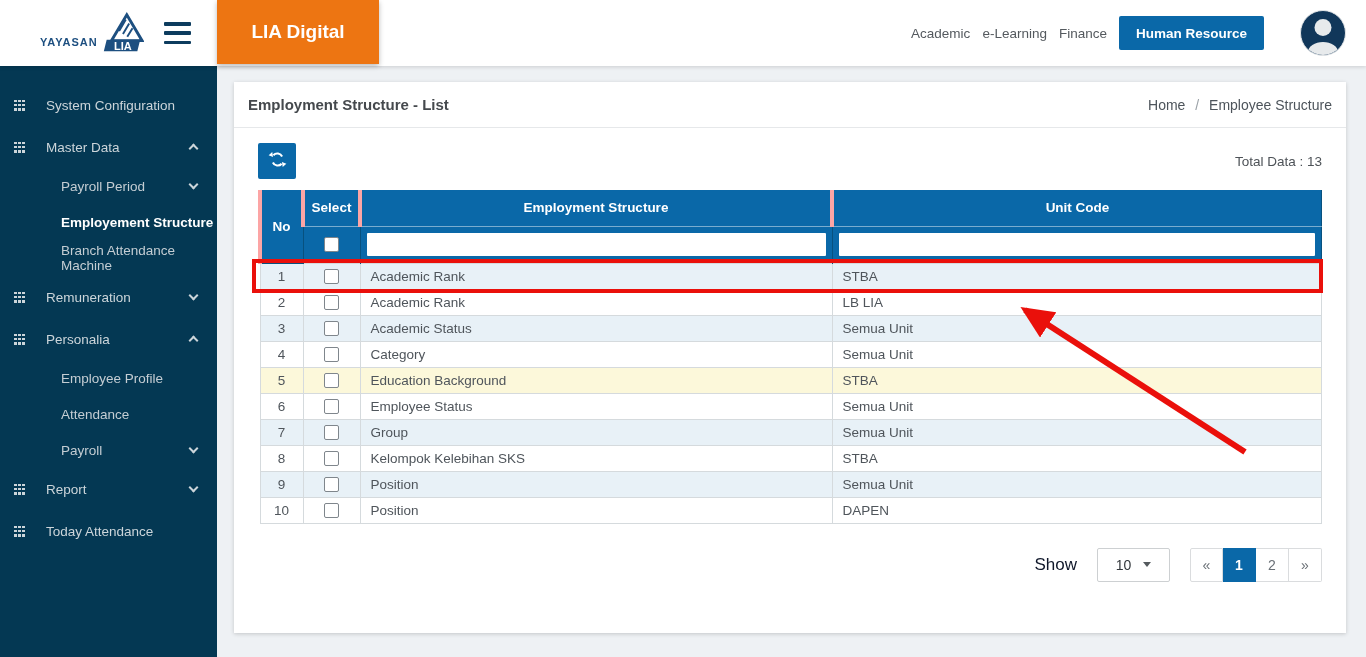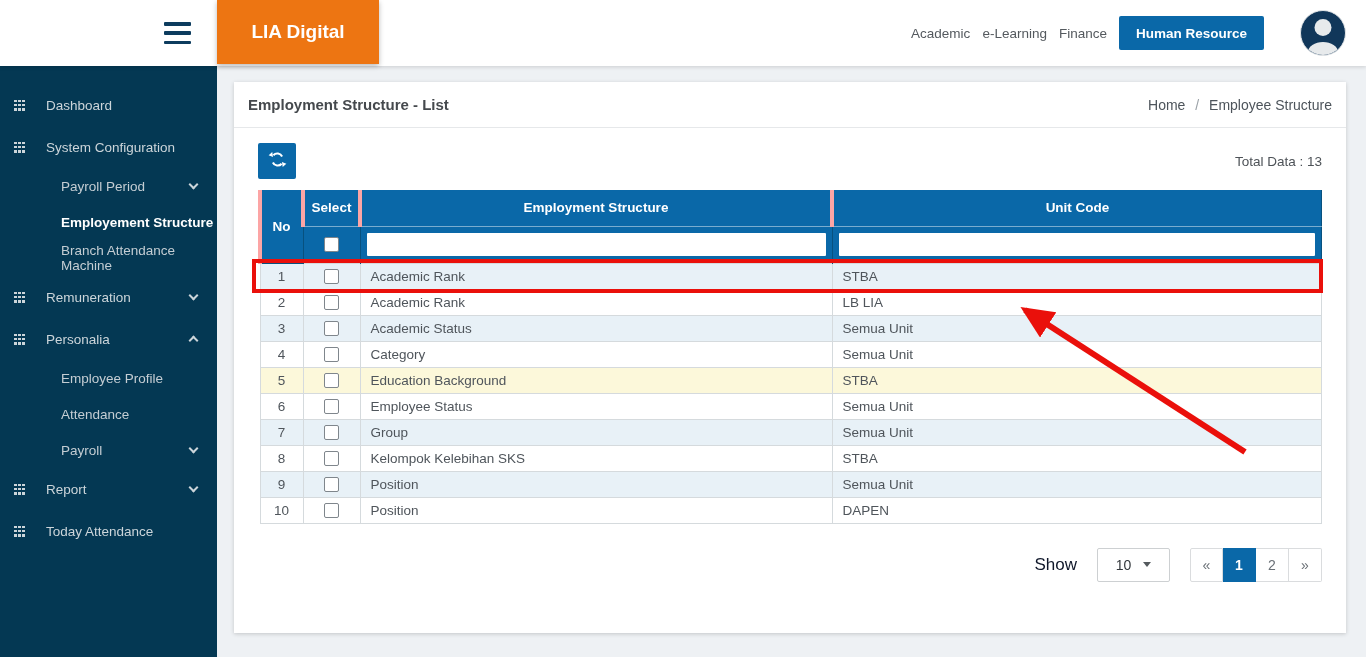--- a/index.html
+++ b/index.html
@@ -106,20 +106,31 @@
     position:absolute; left:252px; top:259px; width:1071px; height:34px;
     border:4px solid #ea100b; z-index:40; pointer-events:none;
   }
   .annot-arrow { position:absolute; left:980px; top:292px; width:290px; height:175px; z-index:40; pointer-events:none; }
 </style>
 </head>
 <body>
 
 <div class="topbar">
   <div class="logo-block">
+    <div class="logo-inner">
+      <span class="logo-text">YAYASAN</span>
+      <span>
+        <svg width="44" height="42" viewBox="0 0 46 42">
+          <polygon points="28,2 44,29 12,29" fill="none" stroke="#1d4f80" stroke-width="3"></polygon>
+          <path d="M27,7 L20,19 M30.5,11 L24,22 M34,16 L28.5,25" stroke="#1d4f80" stroke-width="2" fill="none"></path>
+          <path d="M7,28 h35 l-3,12 H4 z" fill="#1d4f80"></path>
+          <text x="24" y="38.5" fill="#ffffff" font-size="11.5" font-weight="bold" text-anchor="middle" font-family="Liberation Sans, sans-serif">LIA</text>
+        </svg>
+      </span>
+    </div>
     <div class="hamburger">
       <span></span>
         <span></span>
         <span></span>
     </div>
   </div>
 
   <div class="brand-box">LIA Digital</div>
 
   <div class="top-nav" id="top-nav">
@@ -143,35 +154,36 @@
         <i></i>
         <i></i>
         <i></i>
         <i></i>
         <i></i>
         <i></i>
         <i></i>
         <i></i>
         <i></i>
       </span>
-      <span class="sb-label">Dashboard</span>
-    </div>
-    <div class="sb-item">
-      <span class="grid-icon">
-        <i></i>
-        <i></i>
-        <i></i>
-        <i></i>
-        <i></i>
-        <i></i>
-        <i></i>
-        <i></i>
-        <i></i>
-      </span>
       <span class="sb-label">System Configuration</span>
+    </div>
+    <div class="sb-item">
+      <span class="grid-icon">
+        <i></i>
+        <i></i>
+        <i></i>
+        <i></i>
+        <i></i>
+        <i></i>
+        <i></i>
+        <i></i>
+        <i></i>
+      </span>
+      <span class="sb-label">Master Data</span>
+      <span class="chev up"></span>
     </div>
     <div class="sb-sub">
       <span class="sb-label">Payroll Period</span>
       <span class="chev down"></span>
     </div>
     <div class="sb-sub active">
       <span class="sb-label">Employement Structure</span>
     </div>
     <div class="sb-sub">
       <span class="sb-label">Branch Attendance Machine</span>

